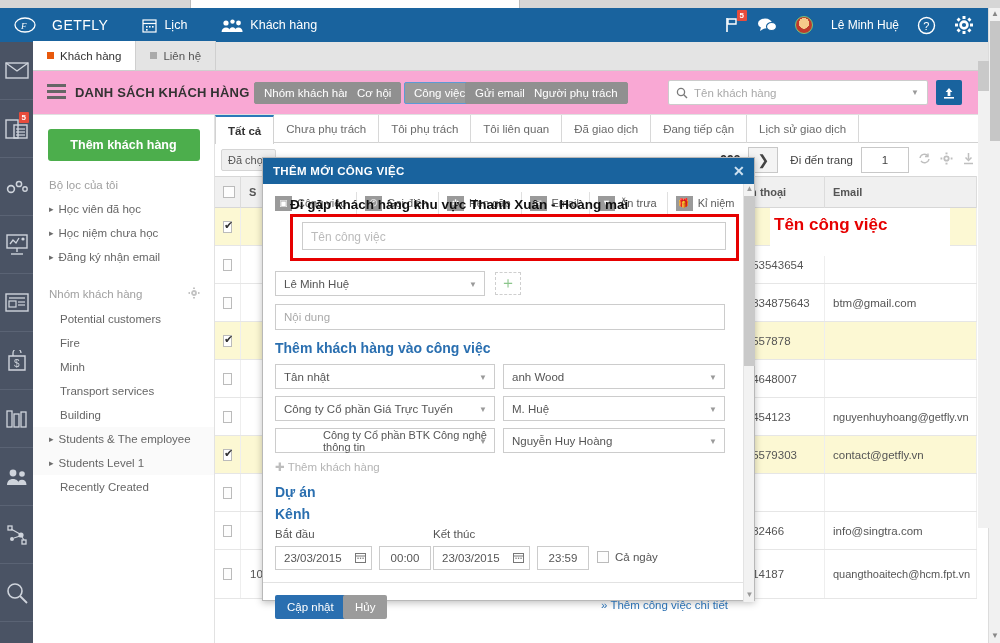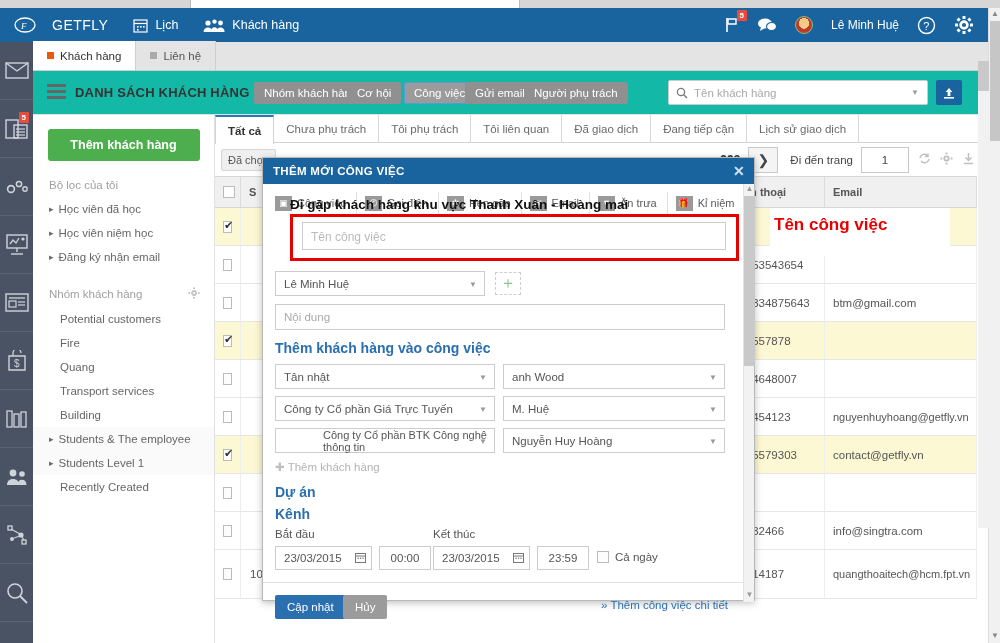--- a/index.html
+++ b/index.html
@@ -13,21 +13,21 @@
   
   #browser-strip { position:absolute; left:0; top:0; width:1000px; height:8px; background:#d6d6d6; }
   #browser-strip .tabwhite { position:absolute; left:190px; top:0; width:330px; height:8px; background:#fdfdfd; border-left:1px solid #bbb; border-right:1px solid #bbb;}
   
   #topbar {
     position:absolute; left:0; top:8px; width:988px; height:34px;
     background:#19639e; display:flex; align-items:center; color:#fff;
   }
   #topbar .brand { display:flex; align-items:center; margin-left:14px; }
   #topbar .brand-text { font-size:14px; letter-spacing:.5px; margin-left:16px; font-weight:400;}
-  .topnav-item { display:flex; align-items:center; margin-left:25px; font-size:12.5px; }
+  .topnav-item { display:flex; align-items:center; margin-left:34px; font-size:12.5px; }
   .topnav-item .lbl { margin-left:7px; }
   #topbar-right { position:absolute; right:0; top:0; height:34px; display:flex; align-items:center; }
   .tb-ico { position:relative; margin-right:18px; display:flex; align-items:center; cursor:pointer;}
   .badge {
     position:absolute; top:-7px; right:-8px; background:#e74c3c; color:#fff;
     font-size:8px; line-height:9px; padding:1px 3px 1px 3px; border-radius:1px; font-weight:bold;
   }
   .avatar {
     width:18px; height:18px; border-radius:50%;
     background:radial-gradient(circle at 50% 40%, #f5c98a 0 42%, #c0392b 43% 100%);
@@ -46,21 +46,21 @@
   .rail-item svg { display:block; }
   .rail-badge{ position:absolute; top:12px; right:4px; background:#e74c3c; color:#fff; font-size:8px; font-weight:bold; padding:1px 3px; border-radius:1px;}
   
   #subtabs { position:absolute; left:33px; top:42px; width:955px; height:29px; background:#e4e4e4; border-bottom:1px solid #cfcfcf; display:flex; align-items:flex-end;}
   .subtab { height:29px; padding:0 14px; display:flex; align-items:center; font-size:11.5px; color:#555; border-right:1px solid #cfcfcf; background:#e4e4e4;}
   .subtab.active { background:#fff; color:#333; }
   .sq { width:7px;height:7px; margin-right:6px; display:inline-block;}
   .sq.orange{background:#e8590c;}
   .sq.grey{background:#aaa;}
   
-  #apphead { position:absolute; left:33px; top:71px; width:955px; height:44px; background:#14b8a6; border-bottom:1px solid #e0e0e0;}
+  #apphead { position:absolute; left:33px; top:71px; width:955px; height:44px; background:#f9a8d4; border-bottom:1px solid #e0e0e0;}
   #hamb { position:absolute; left:14px; top:13px; width:19px; }
   #hamb div{ height:2.5px; background:#666; margin-bottom:3.5px;}
   #pagetitle { position:absolute; left:42px; top:14px; font-size:13px; font-weight:bold; color:#333; letter-spacing:.2px;}
   .hbtn {
     position:absolute; top:11px; height:22px; padding:0 9px; background:#909090; color:#fff;
     font-size:11.5px; border:1px solid #909090; display:flex; align-items:center; border-radius:2px; cursor:pointer;
   }
   .hbtn.sel { background:#9b9b9b; border:1px solid #5b9bd5; }
   #searchbox {
     position:absolute; left:668px; top:80px; width:260px; height:25px;
@@ -364,21 +364,21 @@
 <div id="sidebar">
   <div id="addcust">Thêm khách hàng</div>
   <div class="side-head">Bộ lọc của tôi</div>
 
   <div class="side-link">
     <span class="arr">▸</span>
     <span>Học viên đã học</span>
     </div>
   <div class="side-link">
     <span class="arr">▸</span>
-    <span>Học viên niệm học</span>
+    <span>Học niệm chưa học</span>
     </div>
   <div class="side-link">
     <span class="arr">▸</span>
     <span>Đăng ký nhận email</span>
     </div>
 
   <div class="side-head withgear">
     <span>Nhóm khách hàng</span>
     <span class="side-gear">
       <svg width="12" height="12" viewBox="0 0 12 12">
@@ -388,21 +388,21 @@
             <line x1="6" y1="10" x2="6" y2="11.5"></line>
             <line x1="0.5" y1="6" x2="2" y2="6"></line>
             <line x1="10" y1="6" x2="11.5" y2="6"></line>
           </g>
         </svg>
     </span>
   </div>
 
   <div class="side-sub">Potential customers</div>
   <div class="side-sub">Fire</div>
-  <div class="side-sub">Quang</div>
+  <div class="side-sub">Minh</div>
   <div class="side-sub">Transport services</div>
   <div class="side-sub">Building</div>
   <div class="side-link shade">
     <span class="arr">▸</span>
     <span>Students &amp; The employee</span>
     </div>
   <div class="side-link shade">
     <span class="arr">▸</span>
     <span>Students Level 1</span>
     </div>

